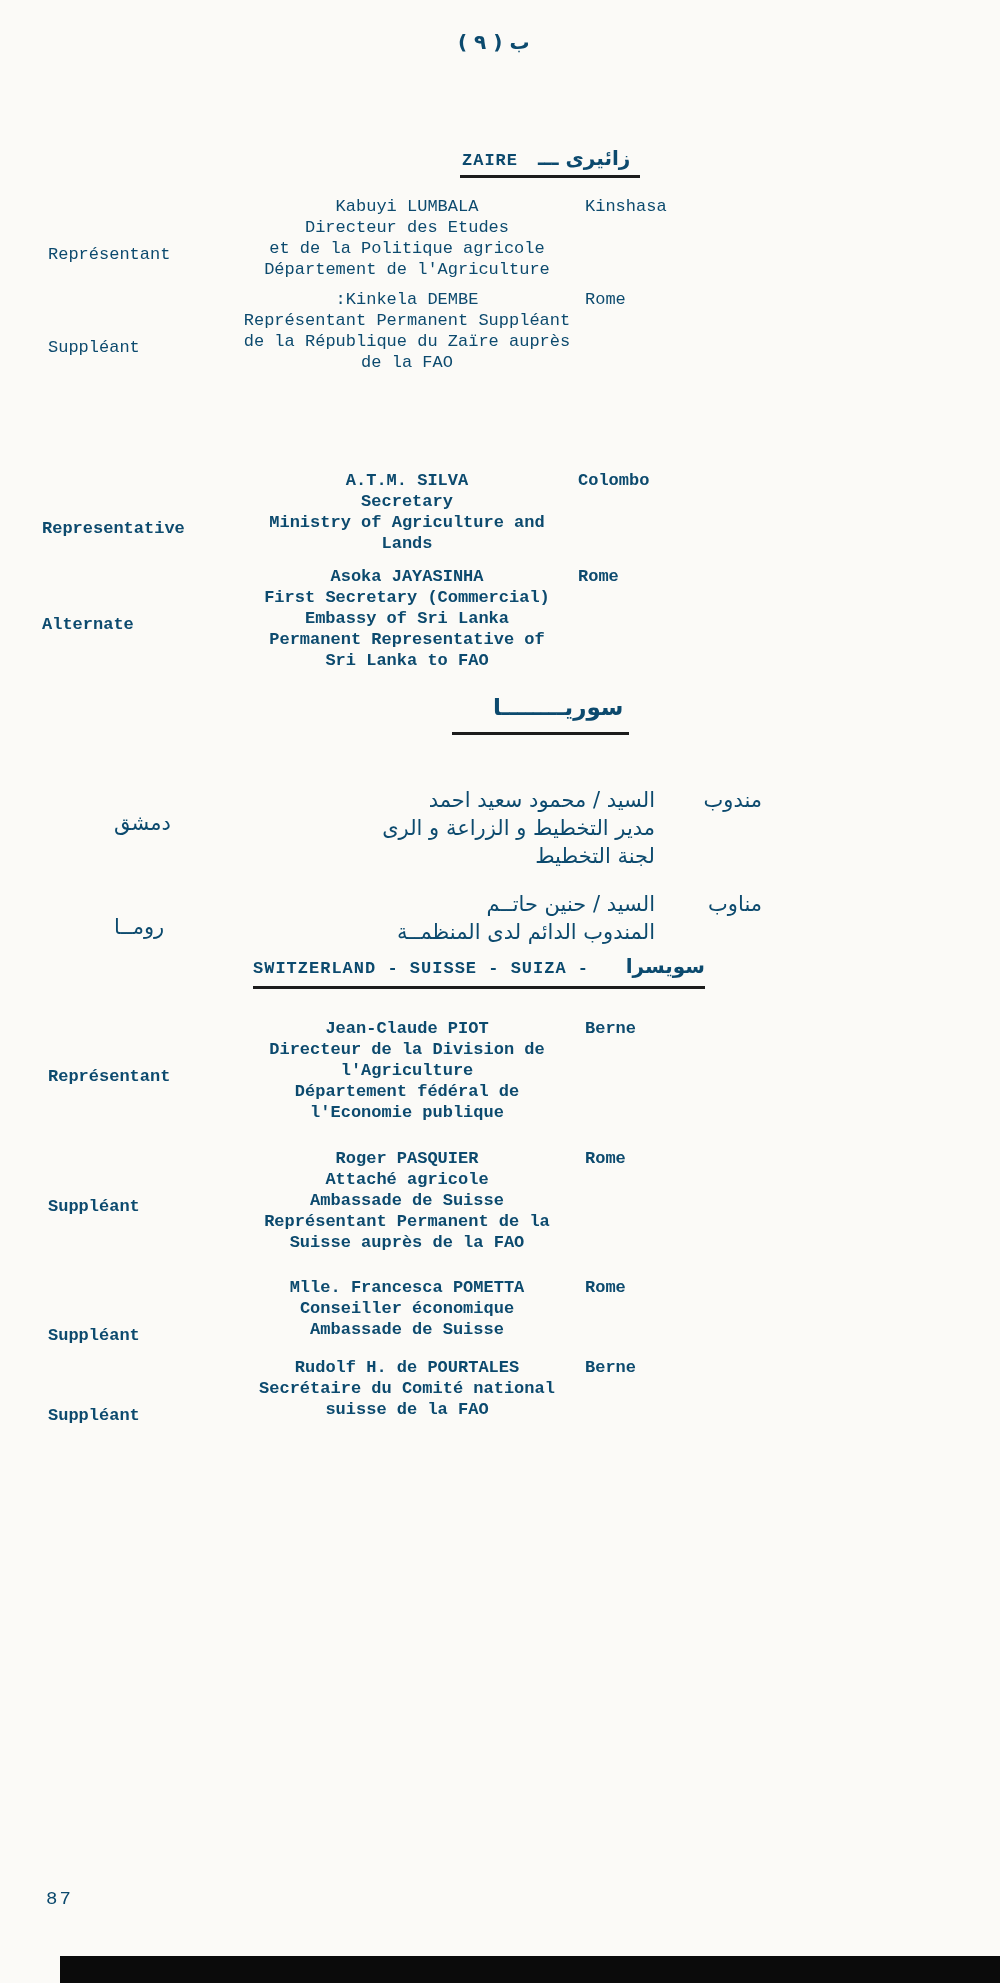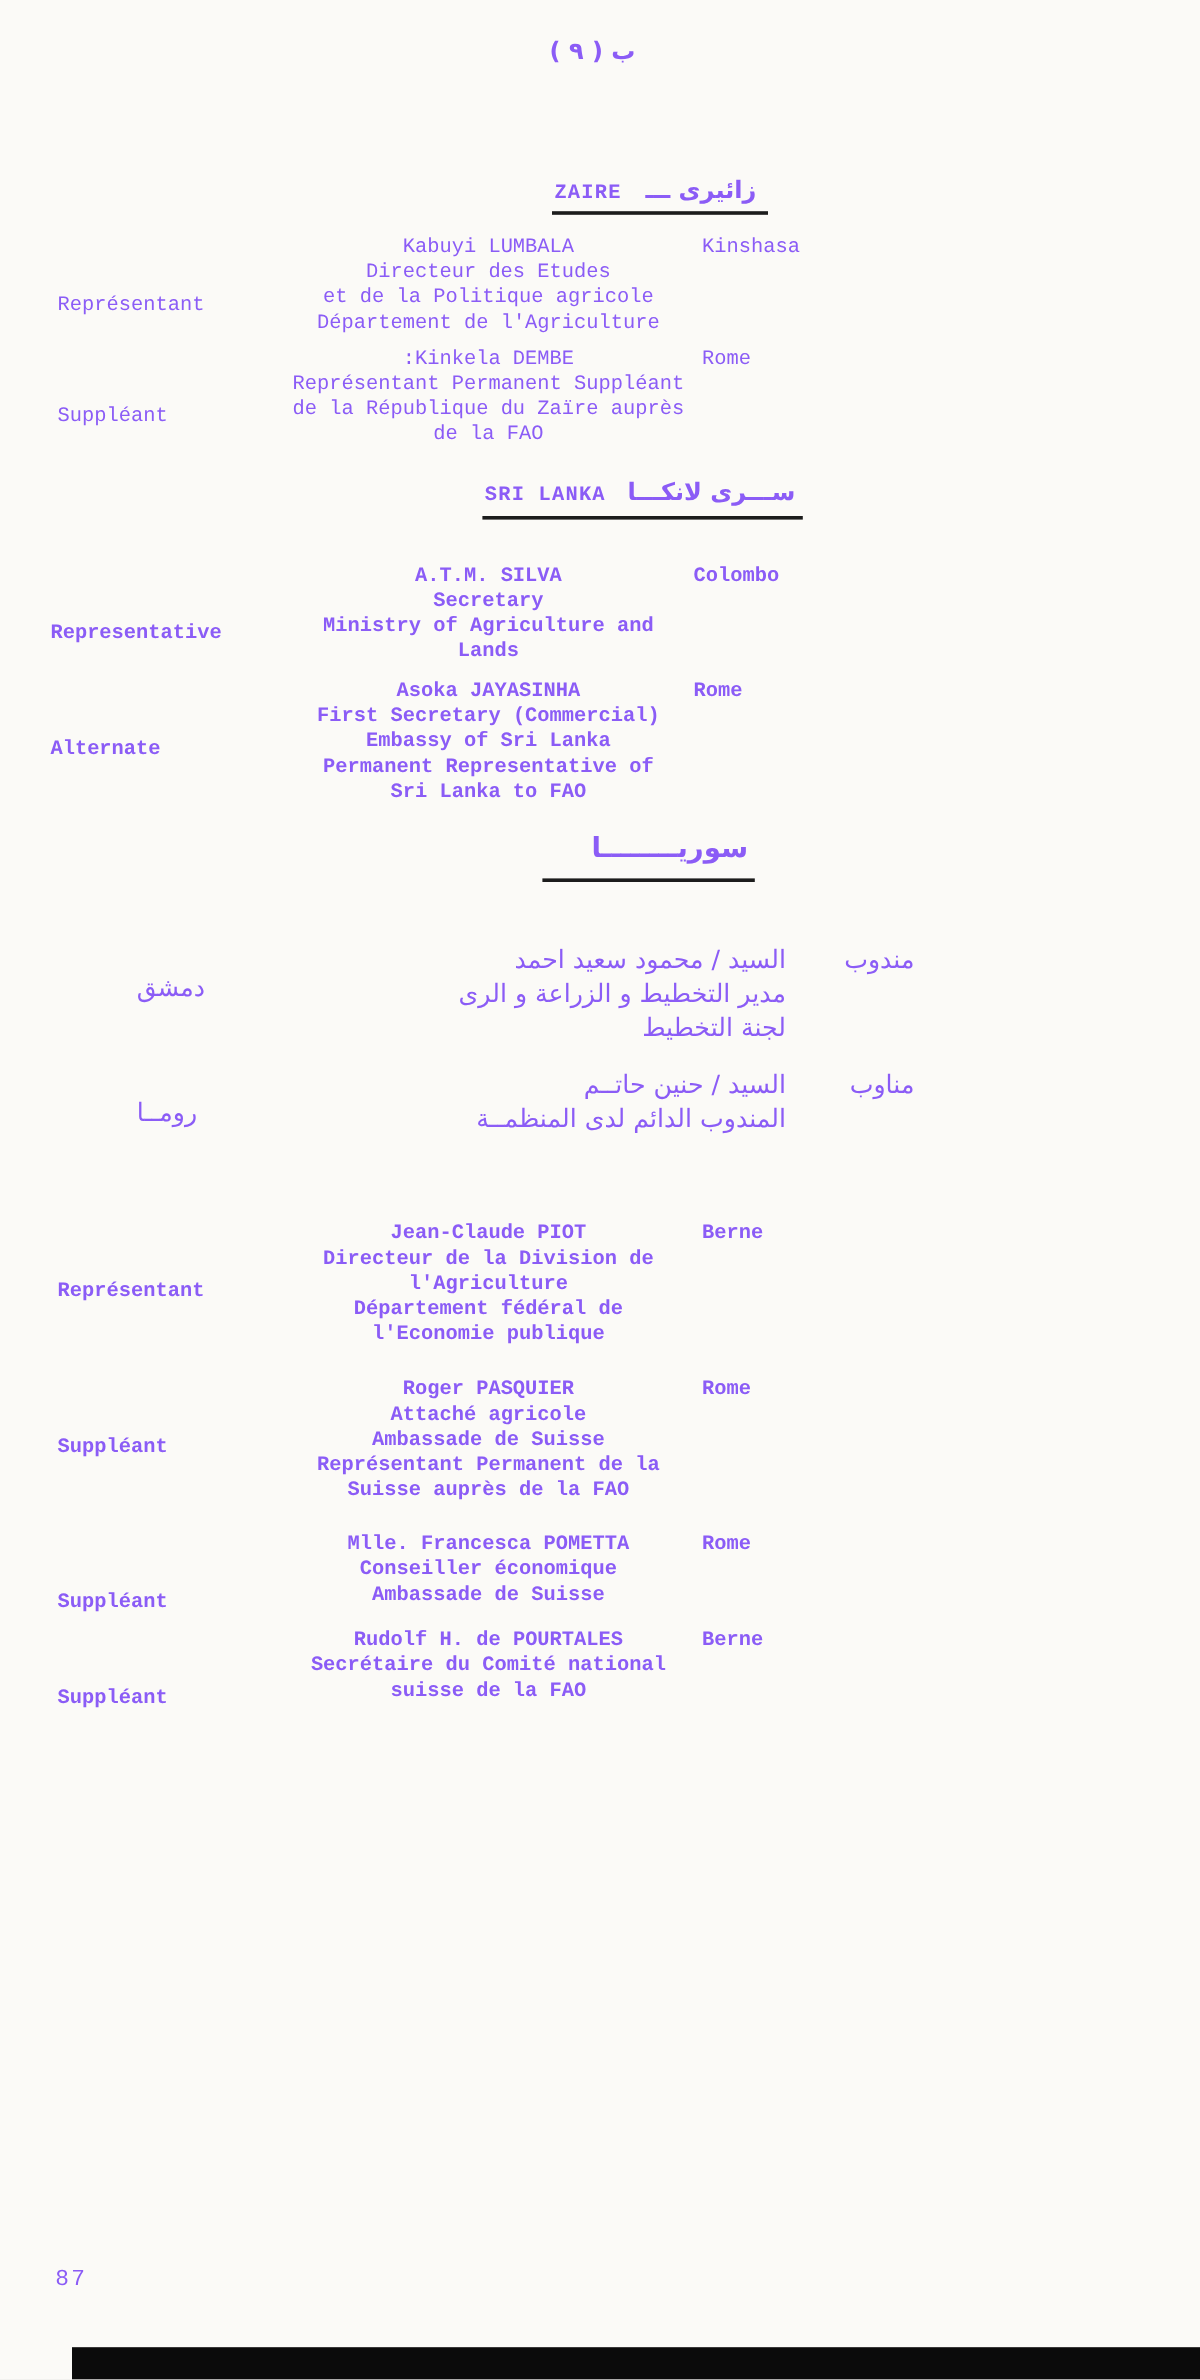--- a/index.html
+++ b/index.html
@@ -3,21 +3,21 @@
 <meta charset="utf-8">
 <style>
   html,body{margin:0;padding:0;}
   body{background:#d8d6d2;}
   .page{
     position:relative;
     width:1000px;height:1983px;
     margin:0 auto;
     background:#fbfaf7;
     font-family:"Liberation Mono","DejaVu Sans Mono",monospace;
-    color:#8b5cf6;
+    color:#0c4a6e;
     overflow:hidden;
   }
   .marker{
     position:absolute;left:458px;top:30px;
     font-family:"DejaVu Sans",sans-serif;
     font-size:20px;font-weight:700;
   }
   .sec-title{
     position:absolute;
     display:flex;align-items:baseline;
@@ -66,24 +66,20 @@
 
   <div class="row" style="top:289px">
     <span class="role">Suppléant</span>
     <span class="details">:Kinkela DEMBE
 Représentant Permanent Suppléant
 de la République du Zaïre auprès
 de la FAO</span>
     <span class="city">Rome</span>
   </div>
 
-  <div class="sec-title title-sri">
-    <span class="t-latin">SRI LANKA</span>
-    <span class="t-arabic" dir="rtl">ســـرى لانكـــا</span>
-  </div>
 
   <div class="row w-bold" style="top:470px">
     <span class="role" style="left:42px">Representative</span>
     <span class="details">A.T.M. SILVA
 Secretary
 Ministry of Agriculture and
 Lands</span>
     <span class="city" style="left:578px">Colombo</span>
   </div>
 
@@ -109,20 +105,24 @@
     <span class="rtl-city">دمشق</span>
   </div>
 
   <div class="row row-rtl" style="top:890px">
     <span class="rtl-role">مناوب</span>
     <span class="rtl-details">السيد / حنين حاتــم
 المندوب الدائم لدى المنظمــة</span>
     <span class="rtl-city">رومــا</span>
   </div>
 
+  <div class="sec-title title-swiss">
+    <span class="t-latin">SWITZERLAND - SUISSE - SUIZA -</span>
+    <span class="t-arabic" dir="rtl">سويسرا</span>
+  </div>
 
   <div class="row w-bold" style="top:1018px">
     <span class="role">Représentant</span>
     <span class="details">Jean-Claude PIOT
 Directeur de la Division de
 l'Agriculture
 Département fédéral de
 l'Economie publique</span>
     <span class="city">Berne</span>
   </div>

